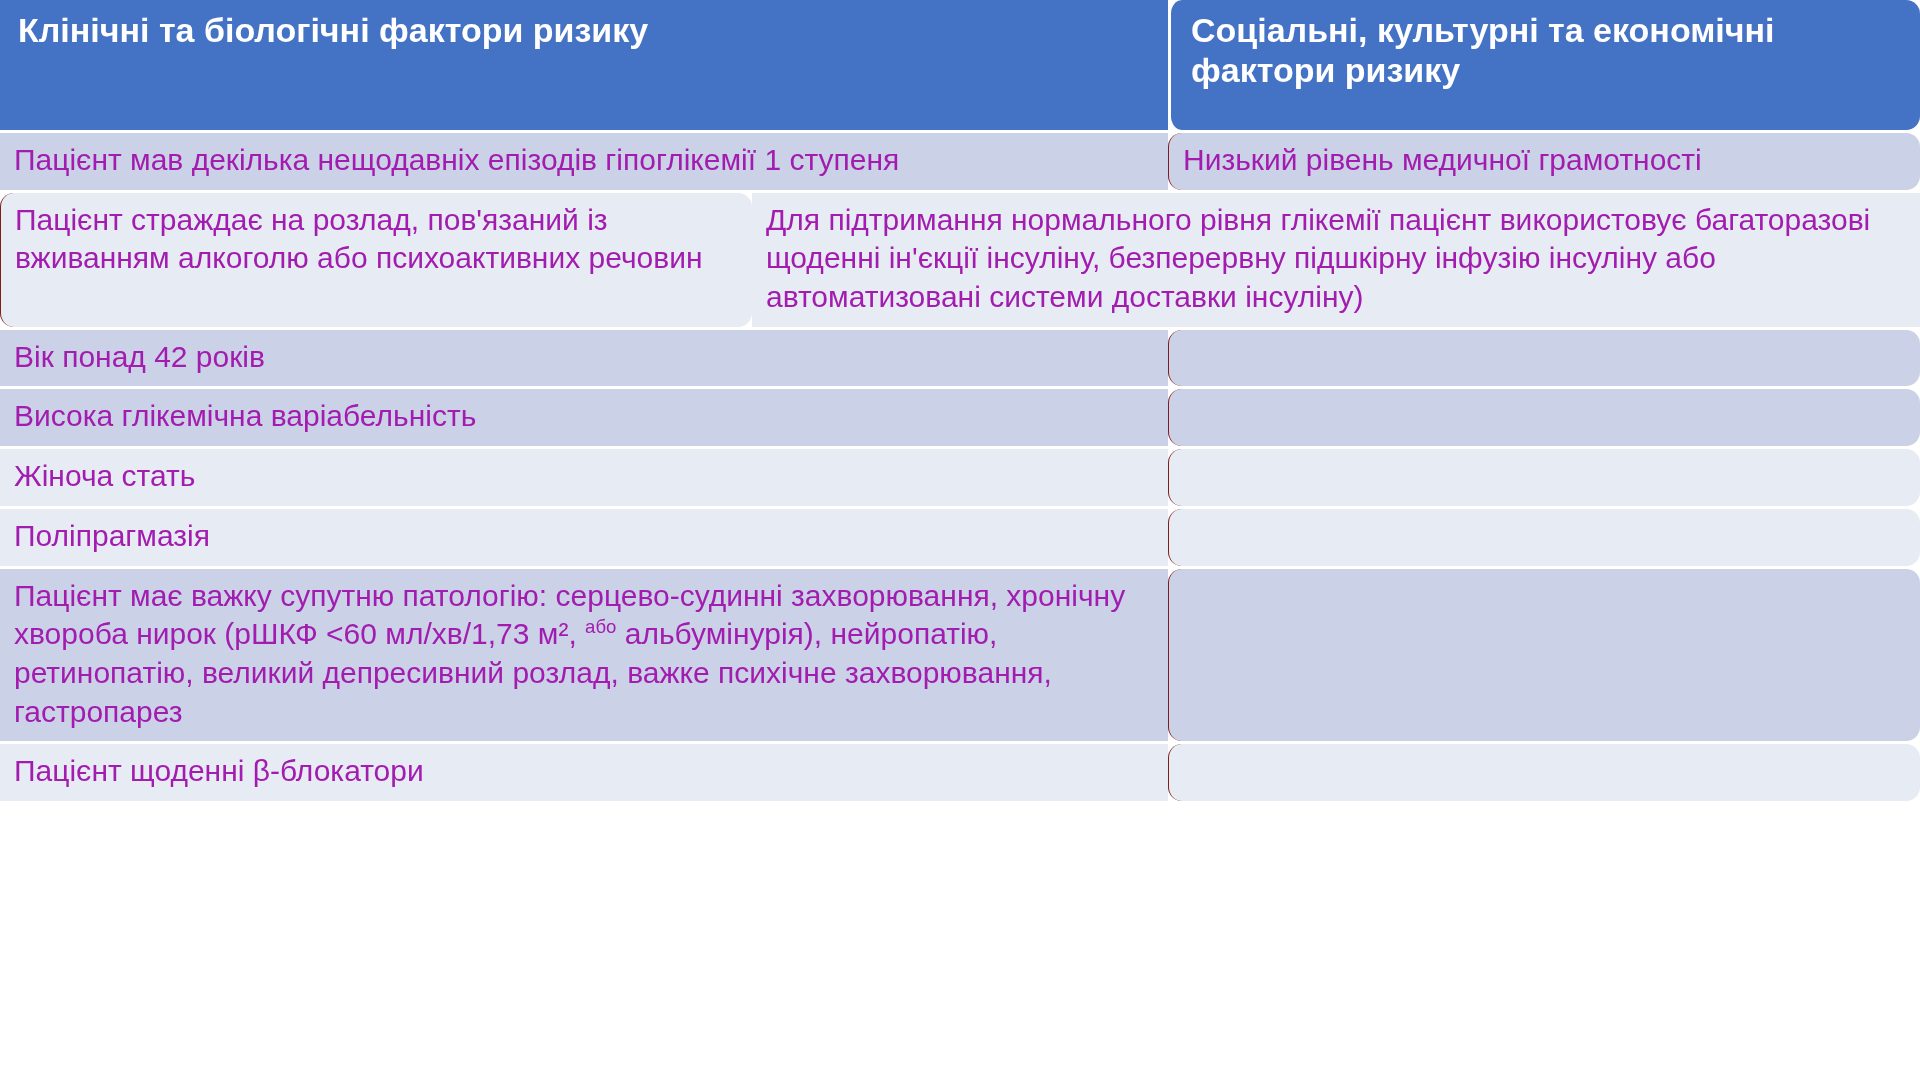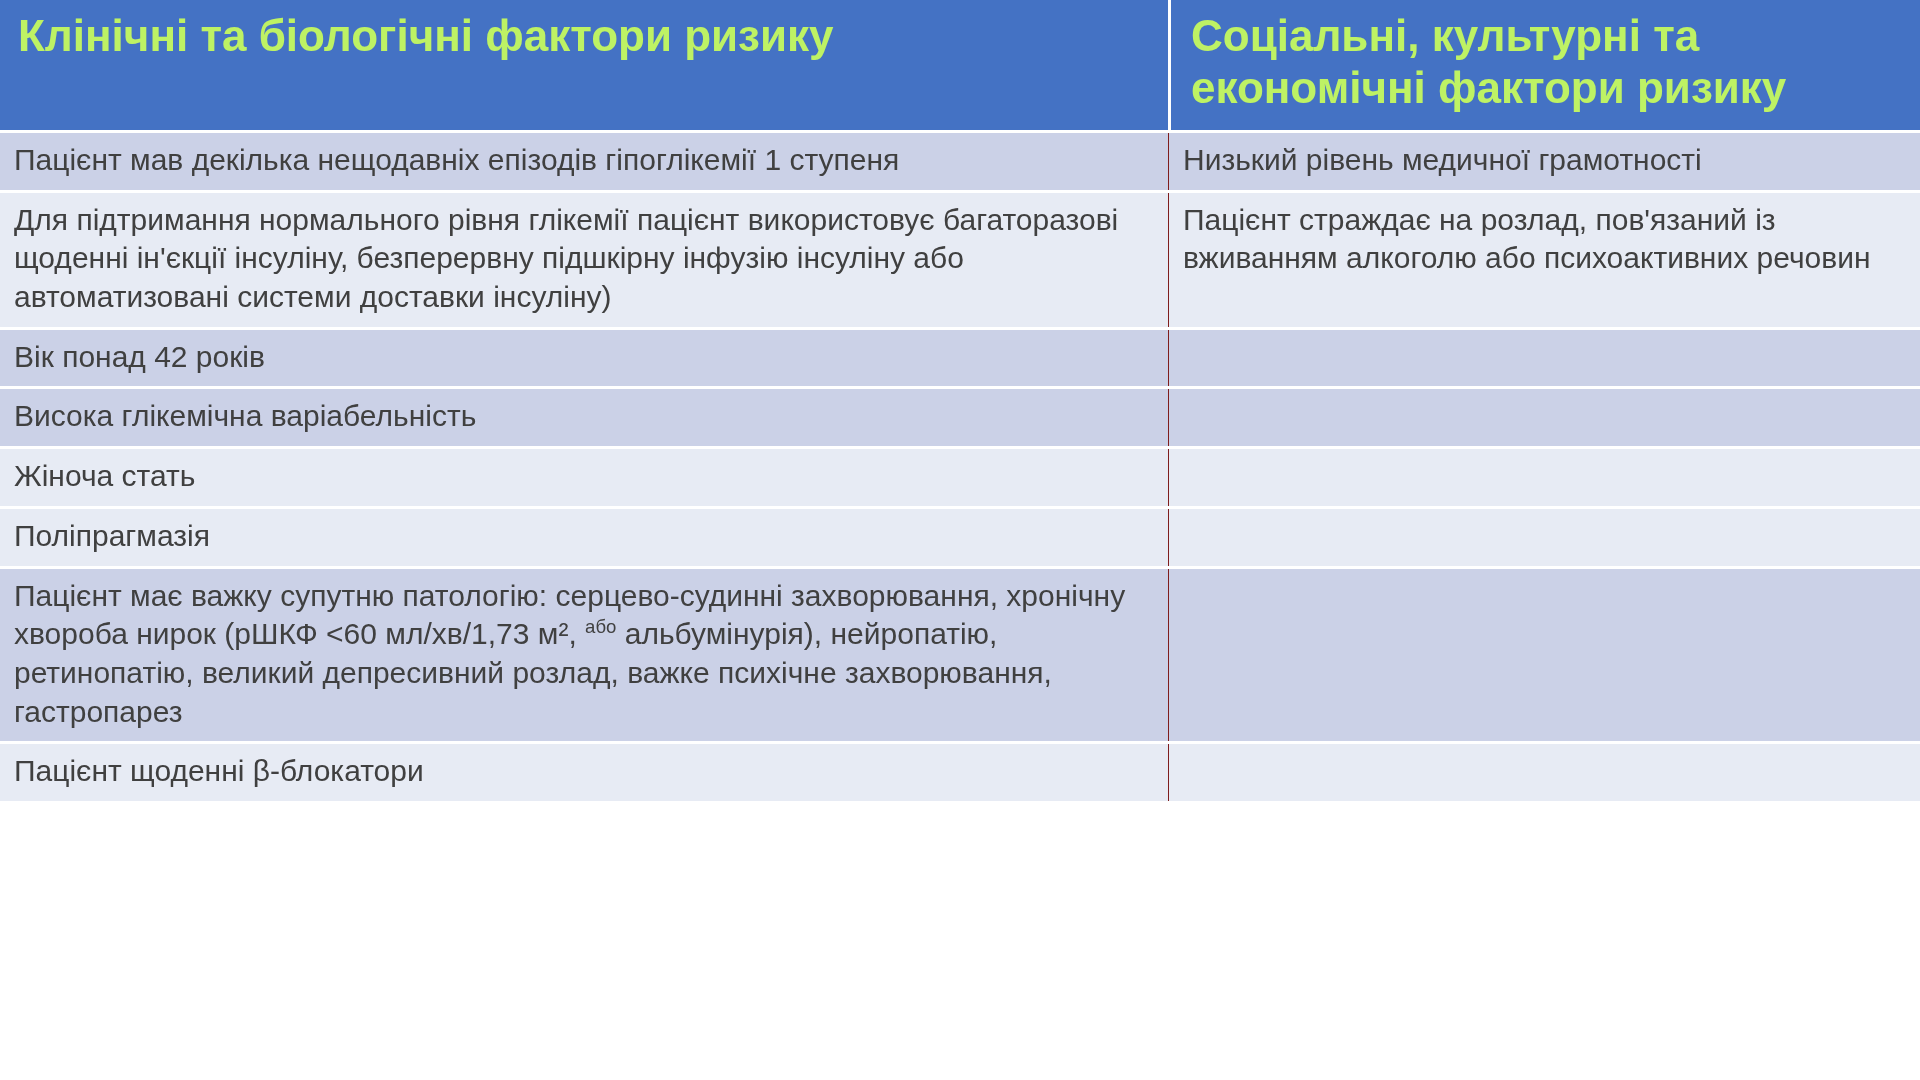--- a/index.html
+++ b/index.html
@@ -21,37 +21,37 @@
   }
 
   .t-row {
     display: flex;
     width: 100%;
     flex: 0 0 auto;
   }
 
   .t-cell {
     padding: 8px 14px 10px 14px;
-    color: #404040;
+    color: #a21caf;
     font-size: 30px;
     line-height: 1.29;
     overflow: hidden;
   }
 
   .col-left  { width: 1168px; flex: 0 0 1168px; }
-  .col-right { width: 752px;  flex: 0 0 752px; }
+  .col-right { width: 752px;  flex: 0 0 752px; border-radius: 14px; }
 
   
   .header-row { background: #ffffff; }
 
   .header-row .t-cell {
     background: #4472C4;
-    color: #bef264;
+    color: #ffffff;
     font-weight: bold;
-    font-size: 44px;
+    font-size: 34px;
     line-height: 1.18;
     padding-top: 10px;
     padding-bottom: 10px;
     height: 130px;
   }
   .header-row .col-left  { padding-left: 18px; }
   .header-row .col-right {
     padding-left: 20px;
     border-left: 3px solid #ffffff;
   }
@@ -81,22 +81,22 @@
     <div class="t-cell col-left">Клінічні та біологічні фактори ризику</div>
     <div class="t-cell col-right">Соціальні, культурні та економічні фактори ризику</div>
   </div>
 
   <div id="body-rows">
       <div class="t-row body-row band-dark">
         <div class="t-cell col-left">Пацієнт мав декілька нещодавніх епізодів гіпоглікемії 1 ступеня</div>
         <div class="t-cell col-right">Низький рівень медичної грамотності</div>
       </div>
       <div class="t-row body-row band-light">
+        <div class="t-cell col-right">Пацієнт страждає на розлад, пов'язаний із вживанням алкоголю або психоактивних речовин</div>
         <div class="t-cell col-left">Для підтримання нормального рівня глікемії пацієнт використовує багаторазові щоденні ін'єкції інсуліну, безперервну підшкірну інфузію інсуліну або автоматизовані системи доставки інсуліну)</div>
-        <div class="t-cell col-right">Пацієнт страждає на розлад, пов'язаний із вживанням алкоголю або психоактивних речовин</div>
       </div>
       <div class="t-row body-row band-dark">
         <div class="t-cell col-left">Вік понад 42 років</div>
         <div class="t-cell col-right cell-empty"></div>
       </div>
       <div class="t-row body-row band-dark">
         <div class="t-cell col-left">Висока глікемічна варіабельність</div>
         <div class="t-cell col-right cell-empty"></div>
       </div>
       <div class="t-row body-row band-light">

